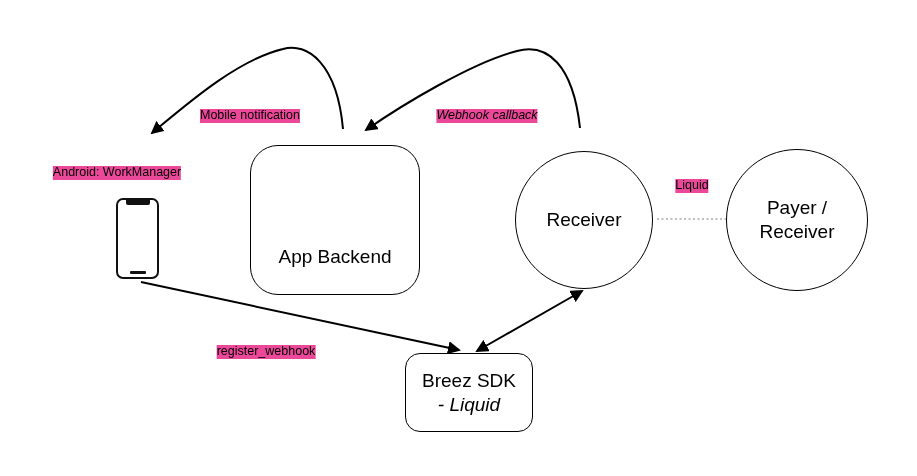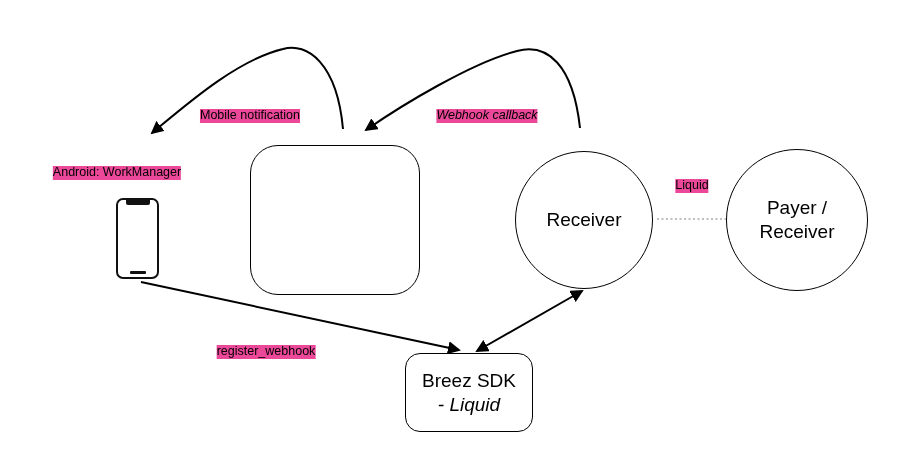--- a/index.html
+++ b/index.html
@@ -99,20 +99,21 @@
     <path d="M 657 219 L 726 219" fill="none" stroke="#808080" stroke-width="1.2" stroke-dasharray="2 2.5"></path>
   </svg>
 
   <div class="small-label android-label">Android: WorkManager</div>
   <div class="phone">
     <div class="phone-notch"></div>
     <div class="phone-homebar"></div>
   </div>
 
   <div class="node box app-backend"></div>
+  <div class="node-label app-backend-label">App Backend</div>
 
   <div class="node circle swapper">
     <span class="node-label">Receiver</span>
   </div>
 
   <div class="node circle payer">
     <span class="node-label">Payer /</span>
     <span class="node-label">Receiver</span>
   </div>
 

